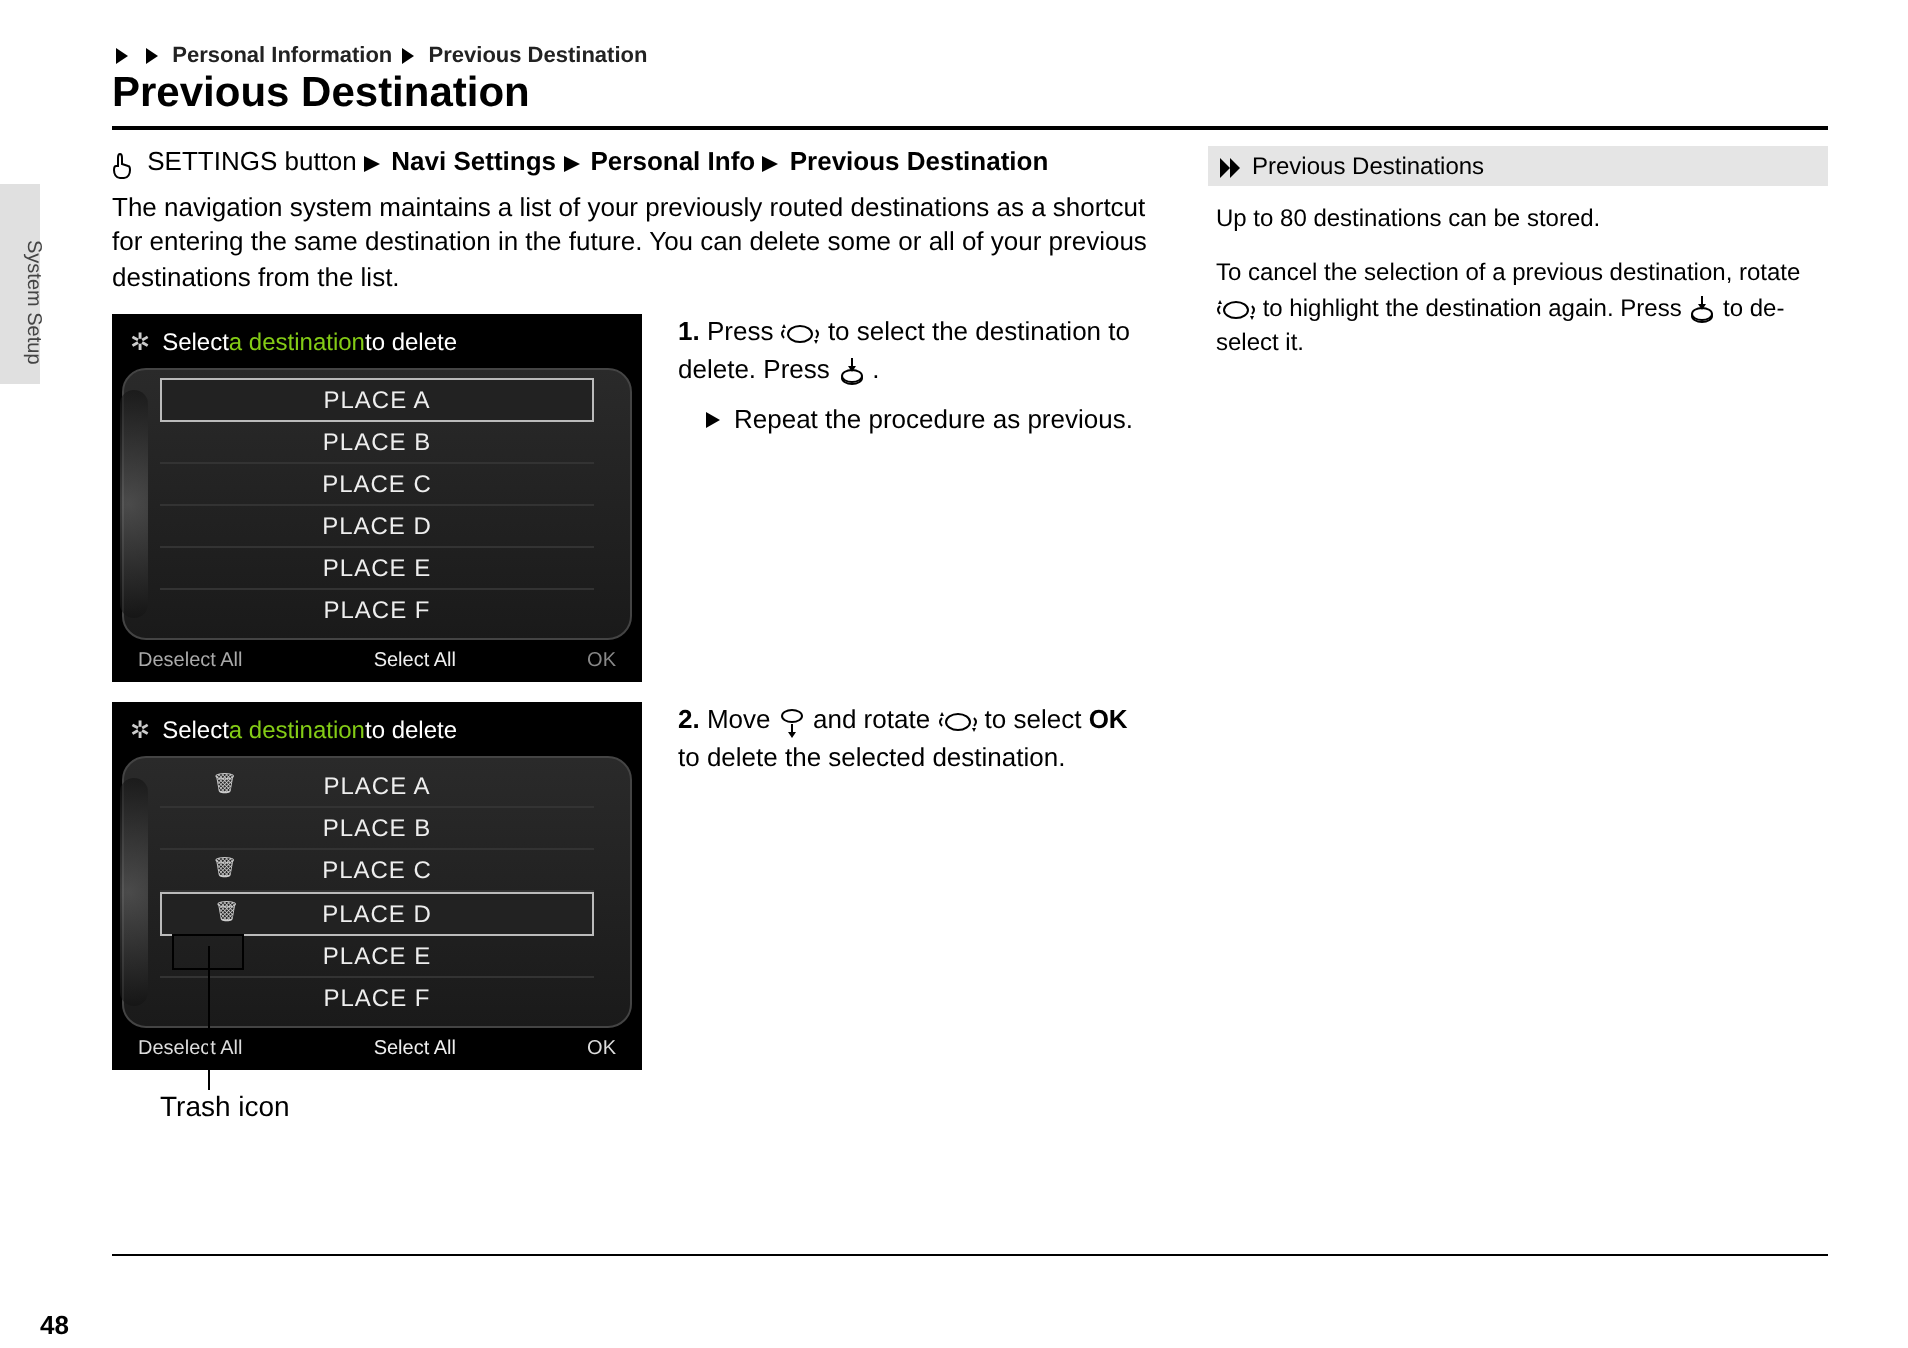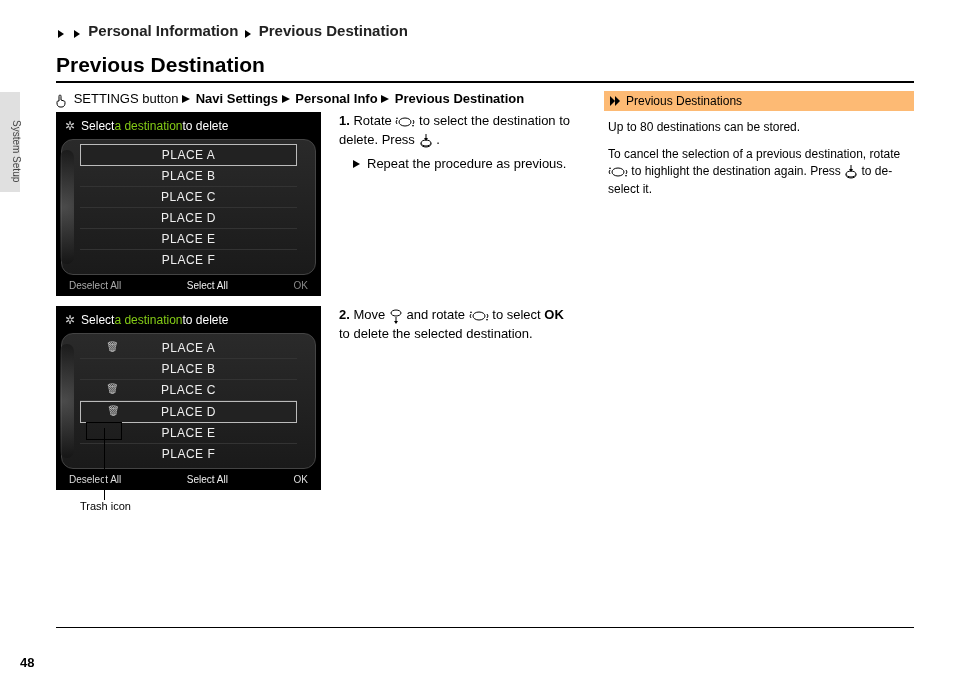--- a/index.html
+++ b/index.html
@@ -15,24 +15,24 @@
     box-sizing: border-box;
   }
   .page {
     position: relative;
     width: 954px;
     height: 674px;
     padding: 22px 40px 30px 56px;
     box-sizing: border-box;
   }
   .breadcrumb {
-    font-size: 15px;
+    font-size: 11px;
     font-weight: bold;
     color: #222;
-    margin-bottom: 12px;
+    margin-bottom: 1px;
   }
   .bc-arrow {
     display: inline-block;
     vertical-align: middle;
     margin: 0 2px;
   }
   h1.title {
     font-size: 21px;
     font-weight: bold;
     margin: 0 0 8px 0;
@@ -194,26 +194,26 @@
   .trash-callout .box {
     position: absolute;
     left: 0;
     top: -78px;
     width: 36px;
     height: 18px;
     border: 1px solid #000;
     box-sizing: border-box;
   }
   .trash-callout .lbl {
-    font-size: 11px;
+    font-size: 14px;
     margin-top: 4px;
     margin-left: -6px;
   }
   .sidebar-note-header {
-    background: #fdba74;
+    background: #e5e5e5;
     font-size: 12px;
     padding: 3px 6px;
     display: flex;
     align-items: flex-end;
     gap: 4px;
   }
   .sidebar-note-body {
     font-size: 12px;
     padding: 8px 4px;
     line-height: 1.45;
@@ -280,20 +280,21 @@
         <svg width="10" height="8">
             <polygon points="0,0 8,4 0,8" fill="#000"></polygon>
           </svg>
         <b>Personal Info</b>
         <svg width="10" height="8">
             <polygon points="0,0 8,4 0,8" fill="#000"></polygon>
           </svg>
         <b>Previous Destination</b>
       </div>
 
+      <div class="intro">The navigation system maintains a list of your previously routed destinations as a shortcut for entering the same destination in the future. You can delete some or all of your previous destinations from the list.</div>
 
       <div class="screen-row">
         <div class="screen">
           <div class="screen-header">
             <span class="gear">✲</span>
             <span>Select</span>
             <span class="dim"> a destination </span>
             <span>to delete</span>
           </div>
           <div class="screen-list">
@@ -308,21 +309,21 @@
           <div class="screen-footer">
             <span>Deselect All</span>
             <span style="color:#eee">Select All</span>
             <span class="ok">OK</span>
           </div>
         </div>
 
         <div class="instructions">
           <div class="step">
             <span class="num">1.</span>
-            <span>Rotate </span>
+            <span>Press </span>
             <span class="dial-icon">
               <svg width="20" height="14" viewBox="0 0 20 14">
                   <ellipse cx="10" cy="7" rx="6" ry="4" fill="none" stroke="#000"></ellipse>
                   <path d="M2 5 Q0 7 2 9" fill="none" stroke="#000"></path>
                   <path d="M18 5 Q20 7 18 9" fill="none" stroke="#000"></path>
                   <polygon points="1,4 3,4 2,2" fill="#000"></polygon>
                   <polygon points="17,10 19,10 18,12" fill="#000"></polygon>
                 </svg>
             </span>
             <span> to select the destination to delete. Press </span>

